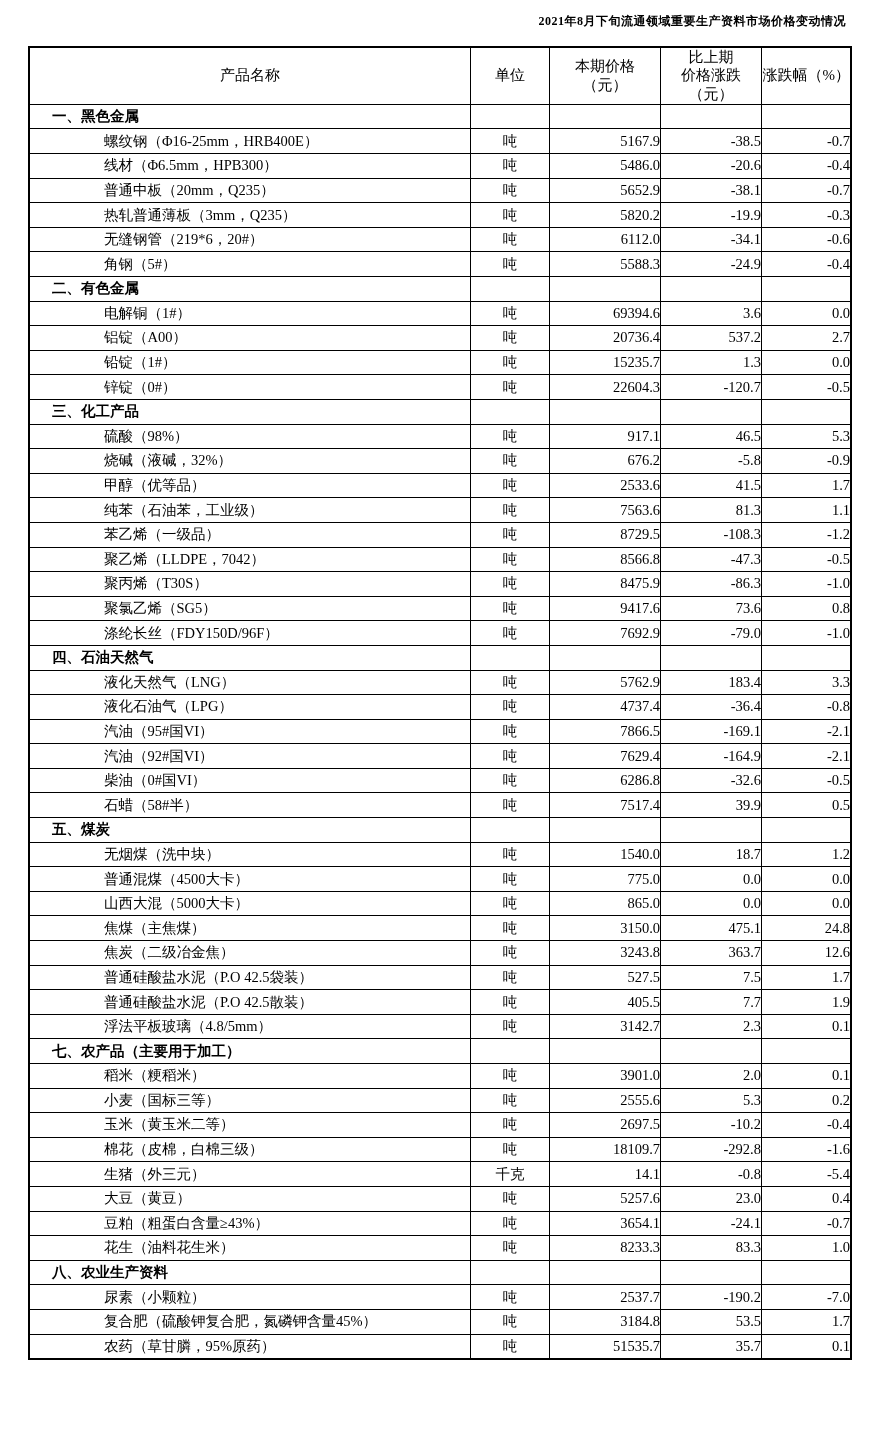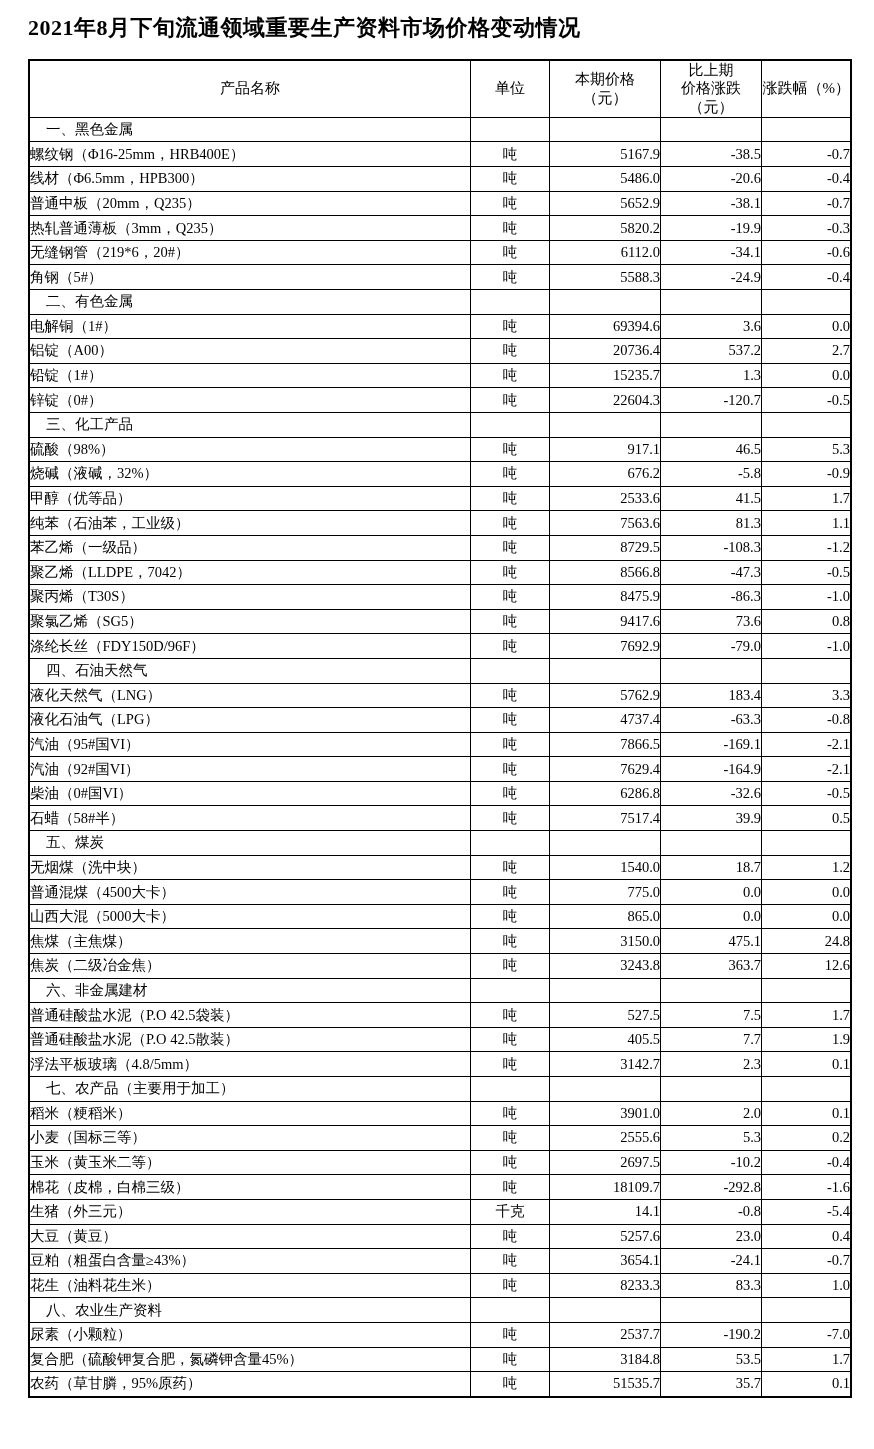--- a/index.html
+++ b/index.html
@@ -12,23 +12,23 @@
     min-height: 1449px;
     font-family: "Liberation Serif", "DejaVu Serif", serif;
     color: #000000;
   }
   .page {
     width: 874px;
     box-sizing: border-box;
     padding: 0 28px;
   }
   .doc-title {
-    text-align: left;
+    text-align: right;
     font-weight: bold;
-    font-size: 22px;
+    font-size: 12px;
     letter-spacing: 0.5px;
     padding: 14px 0 16px 0;
     line-height: 1.3;
   }
   table.price-table {
     border-collapse: collapse;
     width: 818px;
     table-layout: fixed;
     font-size: 14.5px;
   }
@@ -66,24 +66,25 @@
     overflow: hidden;
   }
   td.unit {
     text-align: center;
   }
   td.num {
     text-align: right;
     padding-right: 14px;
   }
   tr.cat td.name {
-    font-weight: normal;
-    padding-left: 16px;
+    font-weight: bold;
+    padding-left: 22px;
   }
   tr.item td.name {
+    padding-left: 74px;
   }
   
   tbody tr td {
     border-top: none;
     border-bottom: none;
   }
   tbody tr:first-child td { border-top: none; }
   thead th { border-bottom: 1px solid #000; }
 </style>
 </head>
@@ -276,21 +277,21 @@
           <td class="name">液化天然气（LNG）</td>
           <td class="unit">吨</td>
           <td class="num">5762.9</td>
           <td class="num">183.4</td>
           <td class="num">3.3</td>
         </tr>
         <tr class="item">
           <td class="name">液化石油气（LPG）</td>
           <td class="unit">吨</td>
           <td class="num">4737.4</td>
-          <td class="num">-63.3</td>
+          <td class="num">-36.4</td>
           <td class="num">-0.8</td>
         </tr>
         <tr class="item">
           <td class="name">汽油（95#国VI）</td>
           <td class="unit">吨</td>
           <td class="num">7866.5</td>
           <td class="num">-169.1</td>
           <td class="num">-2.1</td>
         </tr>
         <tr class="item">
@@ -348,27 +349,20 @@
           <td class="num">3150.0</td>
           <td class="num">475.1</td>
           <td class="num">24.8</td>
         </tr>
         <tr class="item">
           <td class="name">焦炭（二级冶金焦）</td>
           <td class="unit">吨</td>
           <td class="num">3243.8</td>
           <td class="num">363.7</td>
           <td class="num">12.6</td>
-        </tr>
-        <tr class="cat">
-          <td class="name">六、非金属建材</td>
-          <td class="unit"></td>
-          <td class="num"></td>
-          <td class="num"></td>
-          <td class="num"></td>
         </tr>
         <tr class="item">
           <td class="name">普通硅酸盐水泥（P.O 42.5袋装）</td>
           <td class="unit">吨</td>
           <td class="num">527.5</td>
           <td class="num">7.5</td>
           <td class="num">1.7</td>
         </tr>
         <tr class="item">
           <td class="name">普通硅酸盐水泥（P.O 42.5散装）</td>

